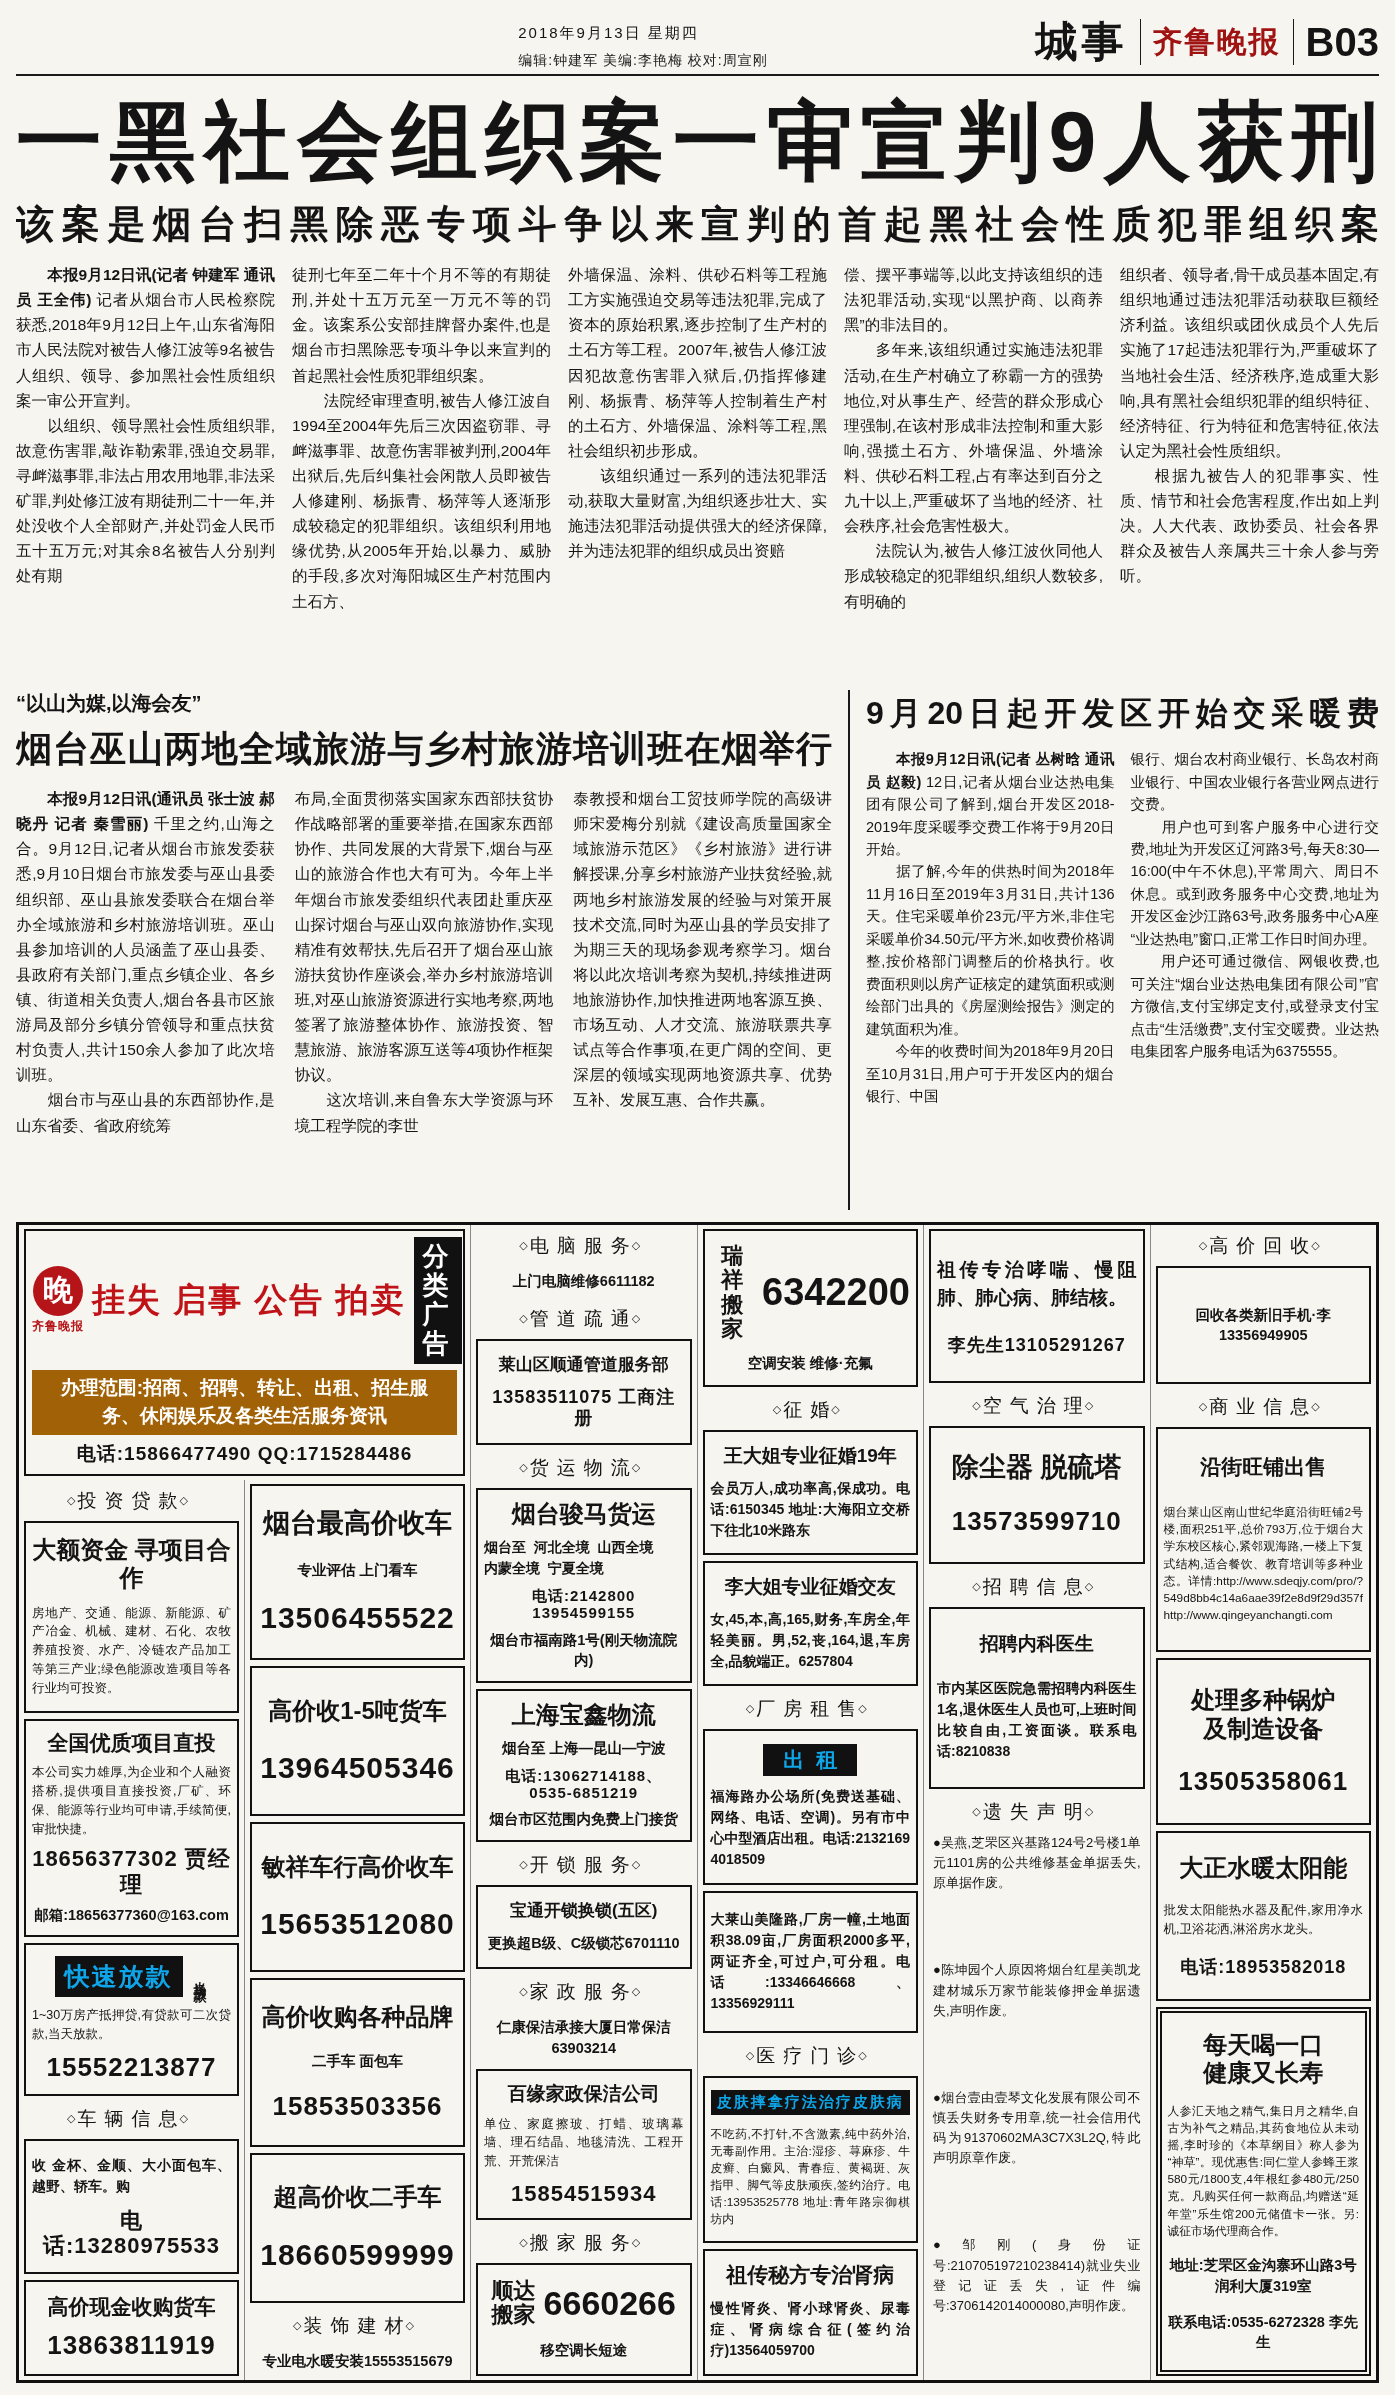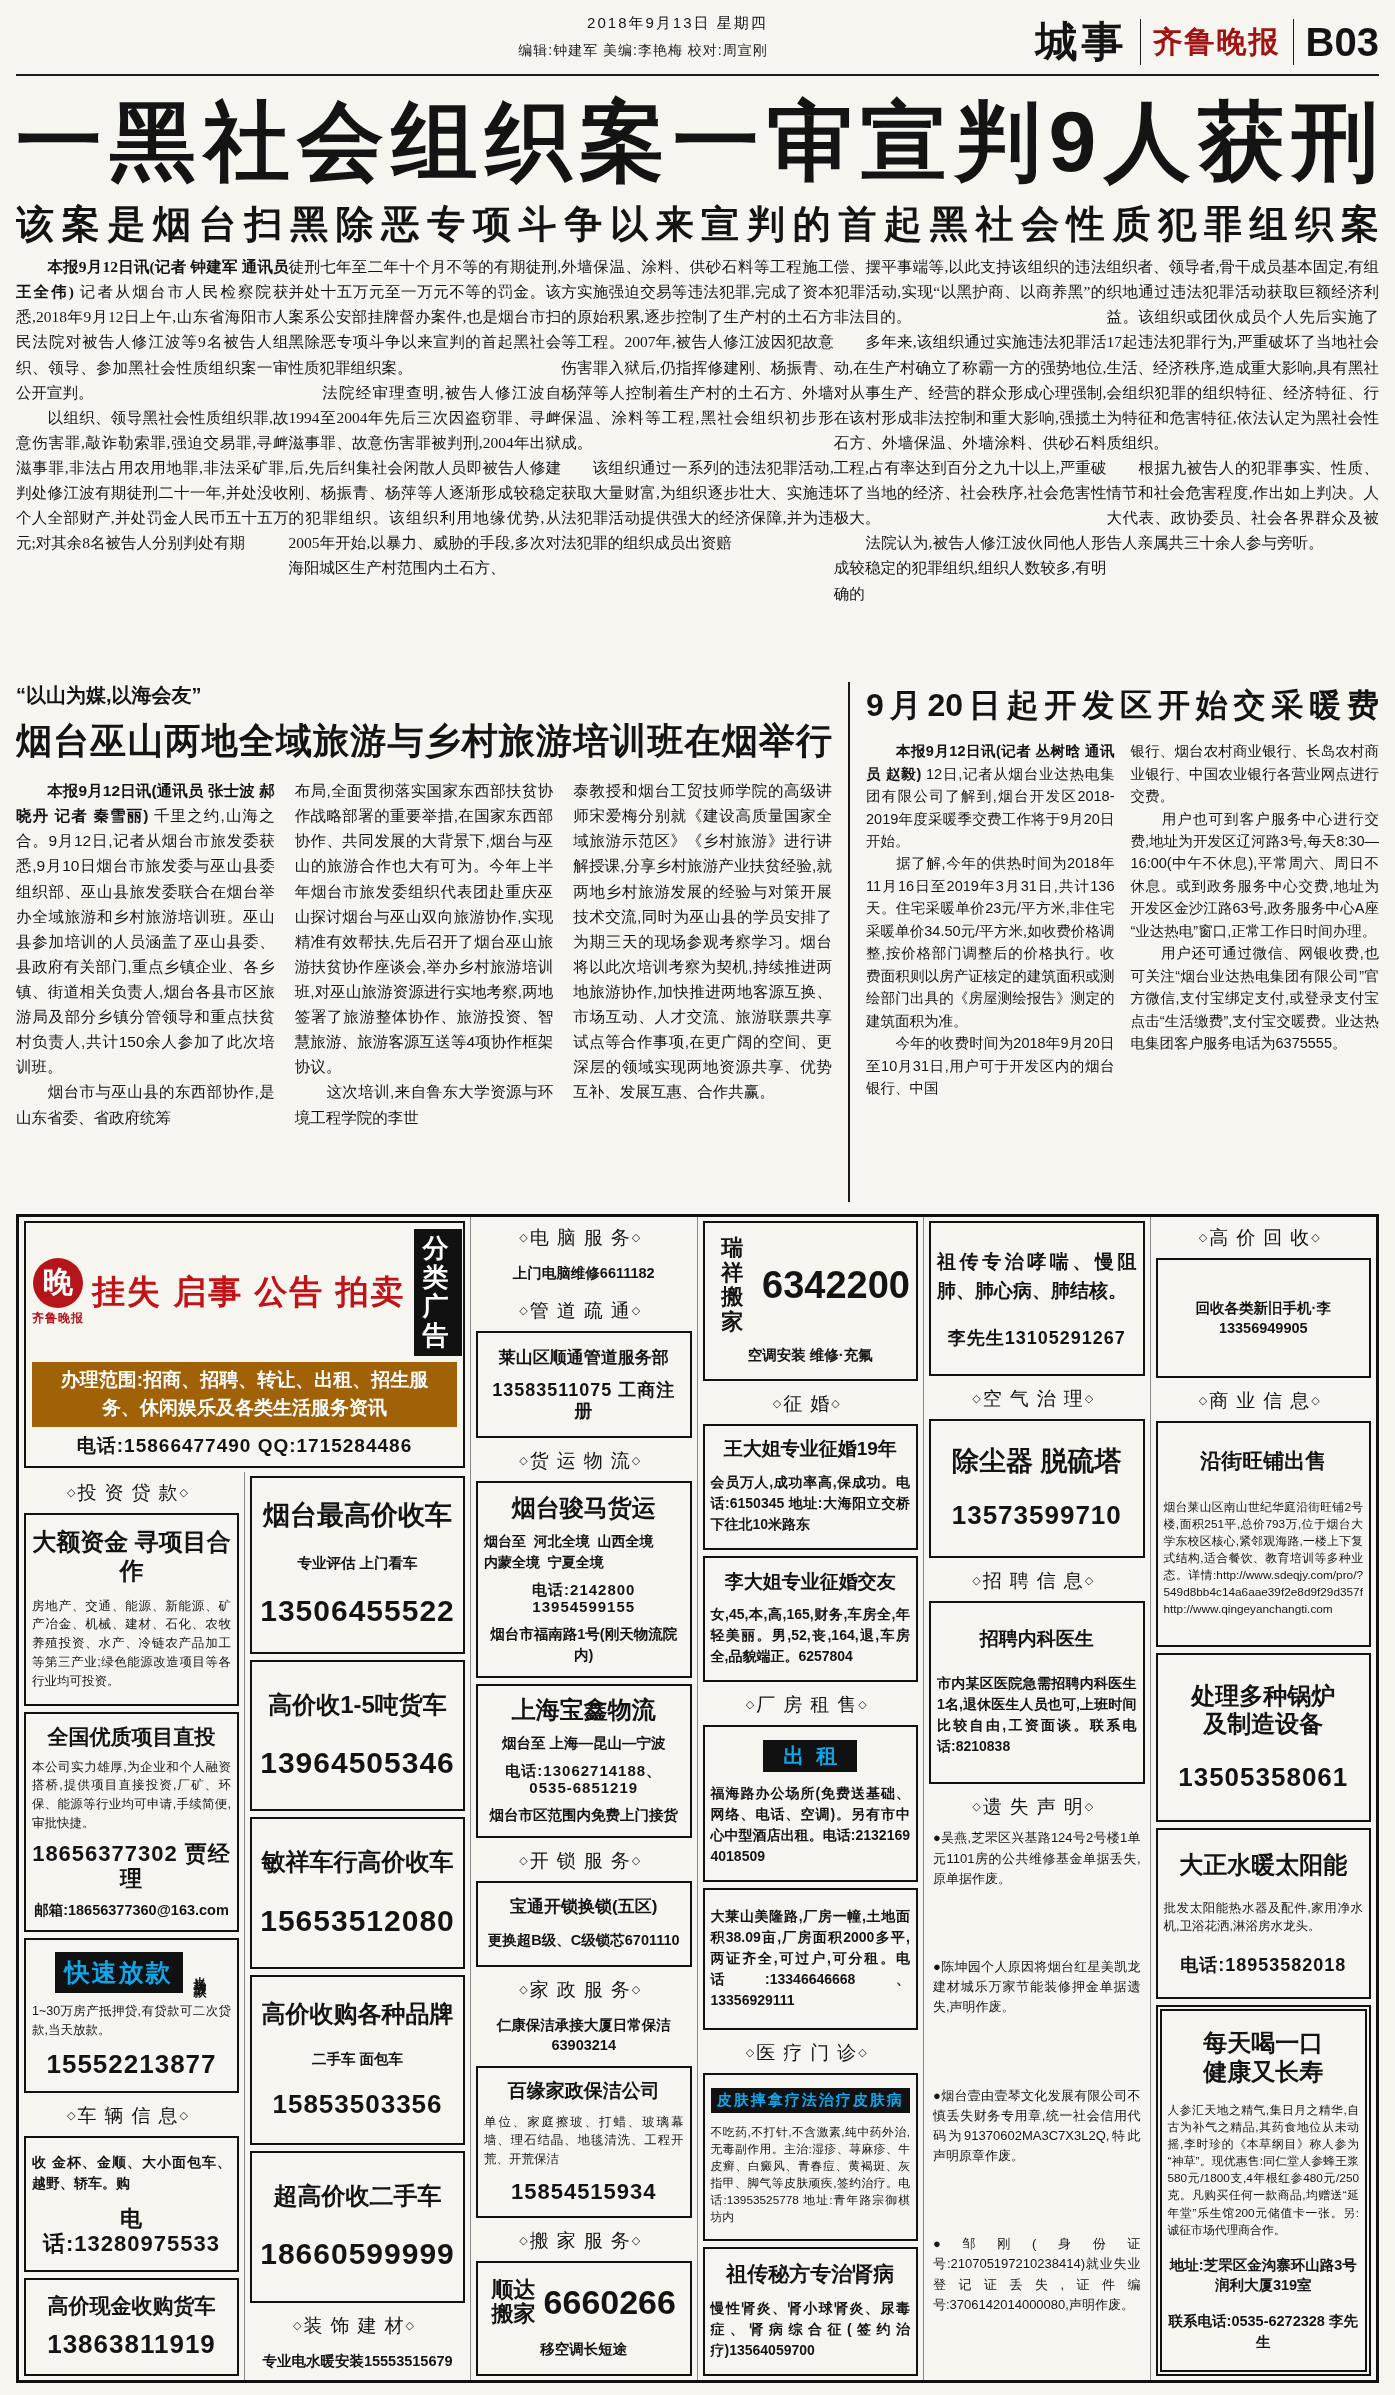--- a/index.html
+++ b/index.html
@@ -4,33 +4,33 @@
 <style>
 *{margin:0;padding:0;box-sizing:border-box;}
 body{background:#dddad2;font-family:"Liberation Sans","DejaVu Sans",sans-serif;}
 .page{width:1395px;height:2395px;margin:0 auto;background:#f7f5f0;color:#141414;padding:10px 16px 12px;display:flex;flex-direction:column;overflow:hidden;position:relative;}
 .prewrap{white-space:pre-wrap;}
 .bold{font-weight:700;}
 .ctr{text-align:center;}
 
 
 .mast{position:relative;height:66px;border-bottom:2px solid #1a1a1a;flex:0 0 auto;}
-.mast-center{position:absolute;left:46%;top:4px;transform:translateX(-50%);text-align:right;}
+.mast-center{position:absolute;left:46%;top:14px;transform:translateX(-50%);text-align:left;}
 .m-date{font-size:15px;letter-spacing:2px;}
 .m-credits{font-size:14px;margin-top:9px;letter-spacing:1px;color:#222;}
 .mast-right{position:absolute;right:0;top:2px;display:flex;align-items:center;gap:12px;height:60px;}
 .sec-name{font-size:42px;font-weight:900;letter-spacing:4px;}
 .vr{width:1px;height:46px;background:#1a1a1a;}
 .paper-logo{font-size:30px;font-weight:900;color:#a01313;letter-spacing:2px;}
 .page-no{font-size:40px;font-weight:700;}
 
 
 .headline{font-size:86px;font-weight:900;line-height:1.1;margin-top:18px;text-align:justify;text-align-last:justify;letter-spacing:1px;white-space:nowrap;overflow:hidden;}
 .subhead{font-size:38px;font-weight:900;line-height:1.25;margin-top:12px;text-align:justify;text-align-last:justify;white-space:nowrap;overflow:hidden;}
-.story-cols{display:flex;height:420px;overflow:hidden;margin-top:6px;font-family:Liberation Serif, serif;}
+.story-cols{display:flex;gap:17px;height:420px;overflow:hidden;margin-top:14px;}
 .story-col{flex:1;font-size:15.5px;line-height:1.62;text-align:justify;}
 .lead-in{font-weight:700;}
 
 
 .mid{display:flex;height:520px;overflow:hidden;margin-top:8px;}
 .mid-left{width:832px;flex:0 0 auto;padding-right:16px;display:flex;flex-direction:column;}
 .kicker{font-size:20px;font-weight:700;}
 .t-headline{font-size:36px;font-weight:900;margin:8px 0 12px;text-align:justify;text-align-last:justify;white-space:nowrap;overflow:hidden;}
 .t-cols{display:flex;gap:20px;flex:1;overflow:hidden;}
 .mid-right{flex:1;border-left:2px solid #1a1a1a;padding-left:16px;display:flex;flex-direction:column;}

